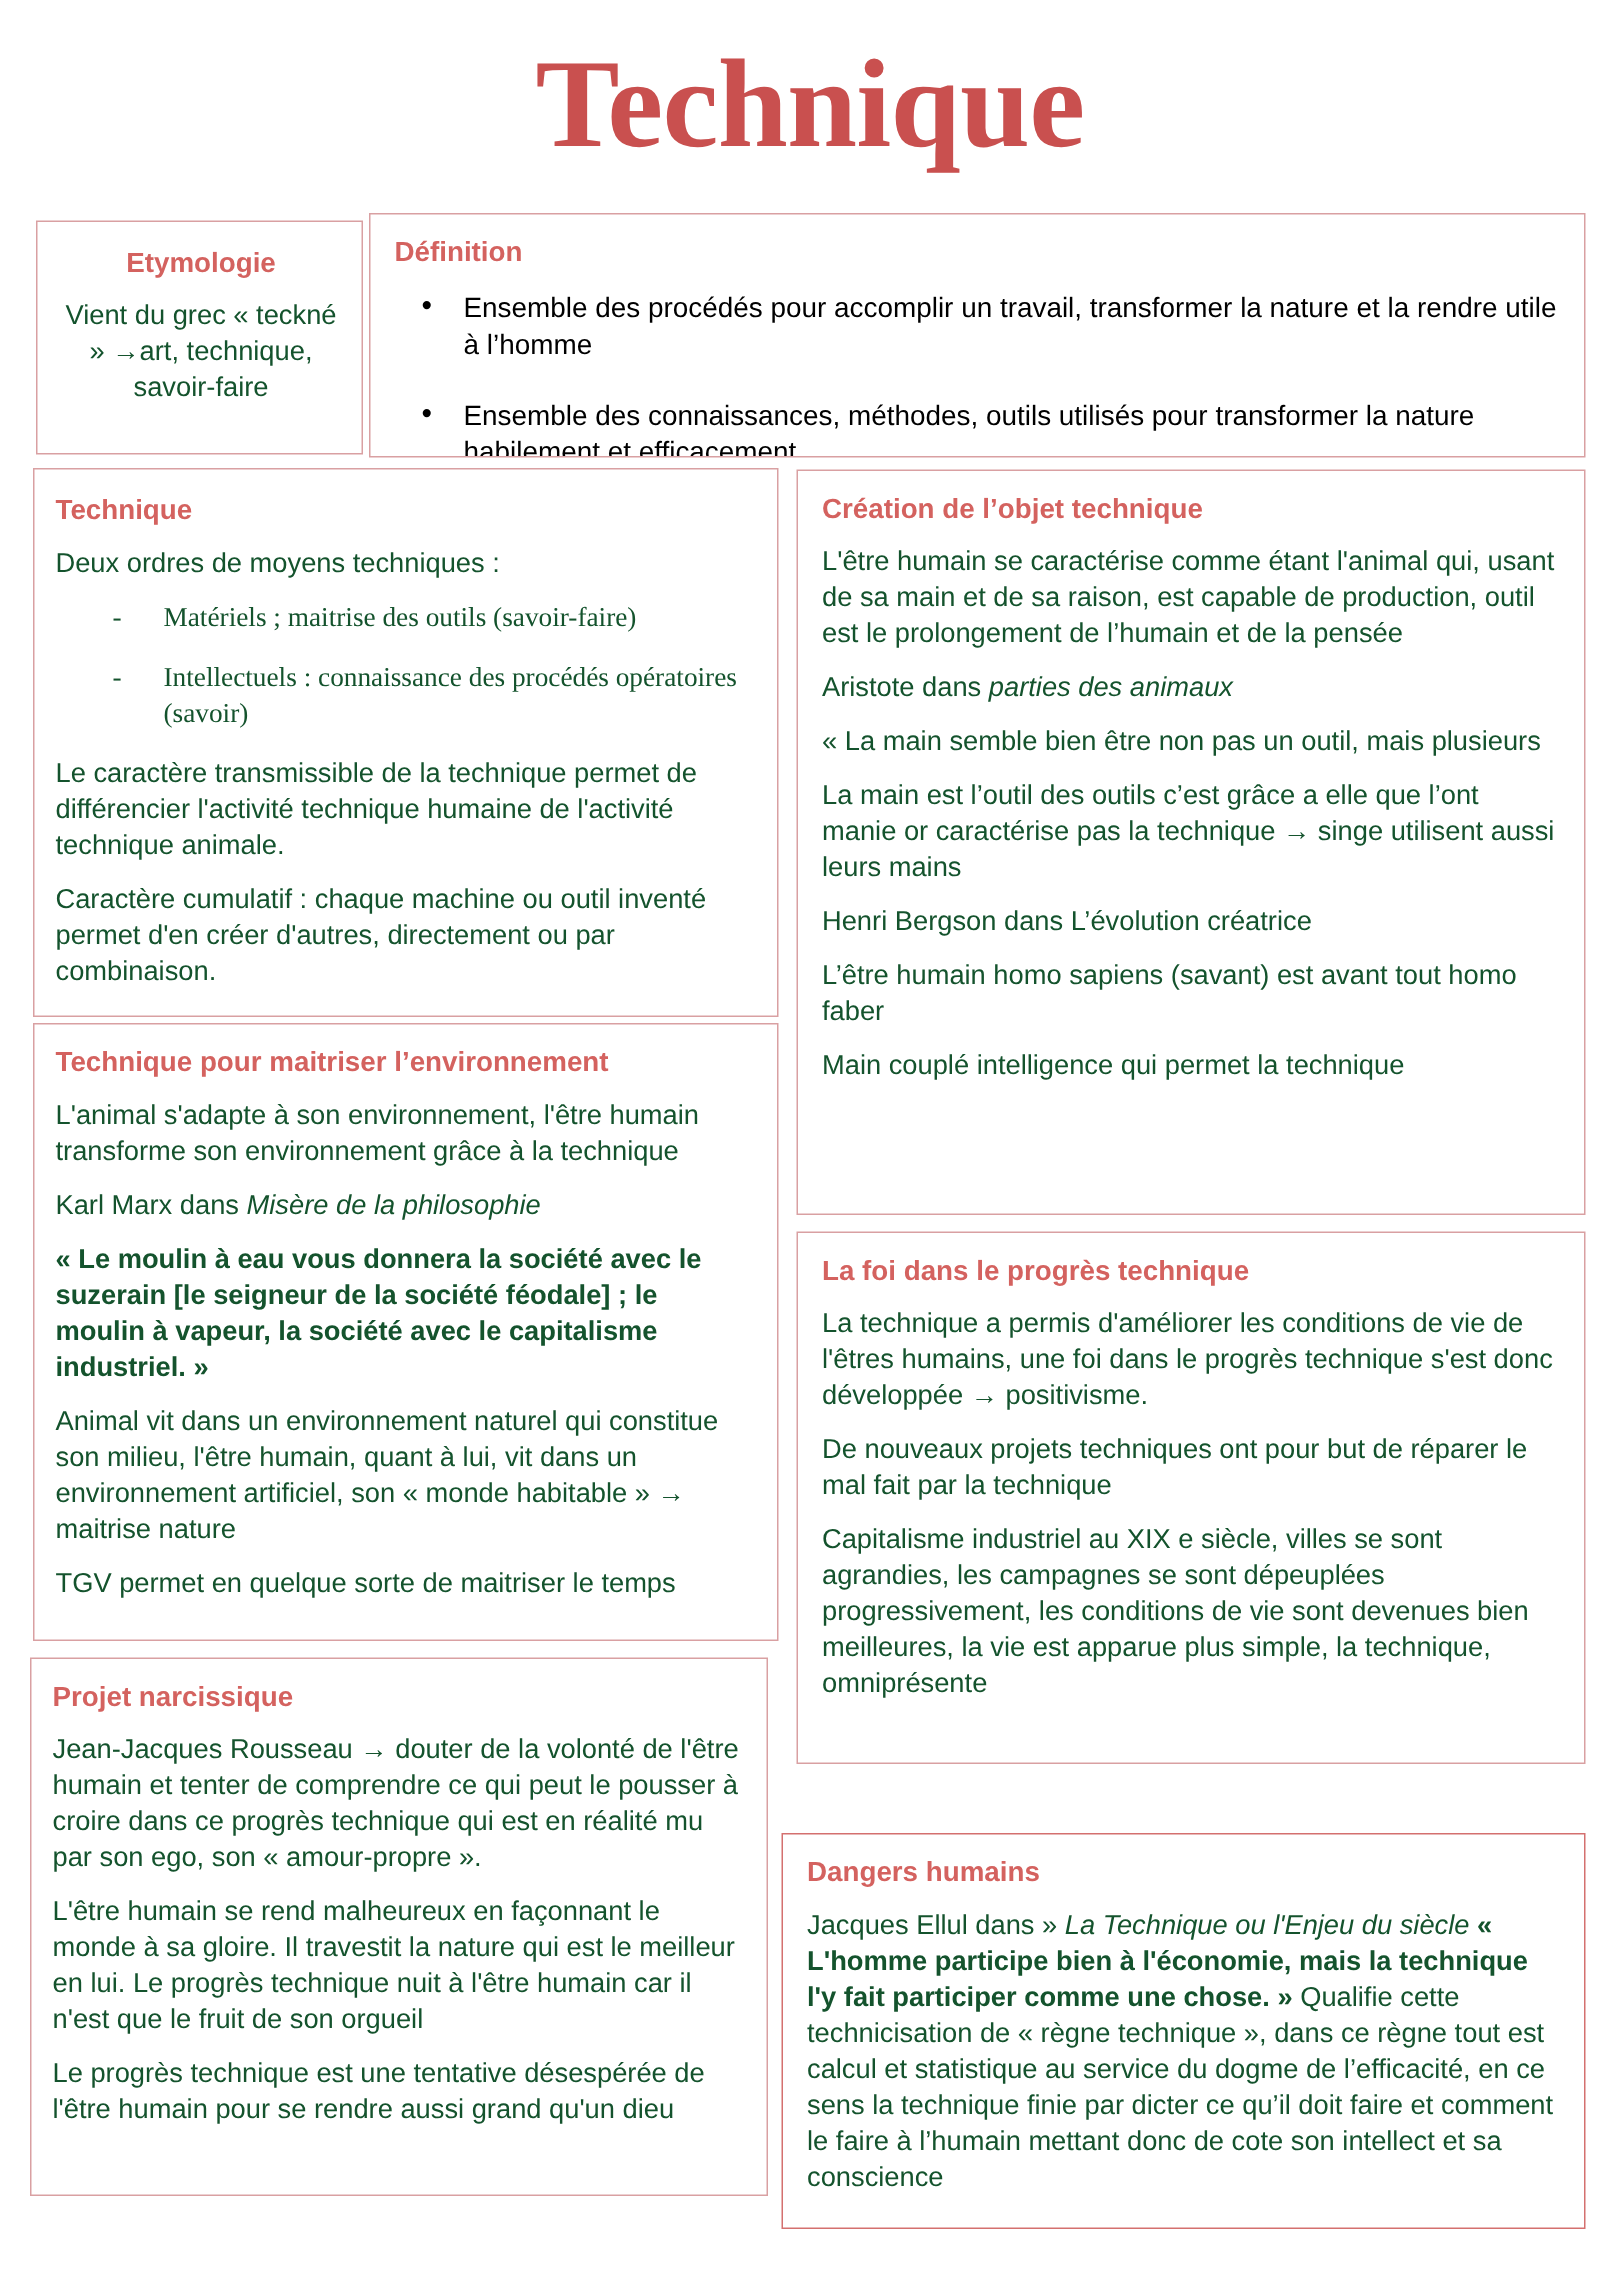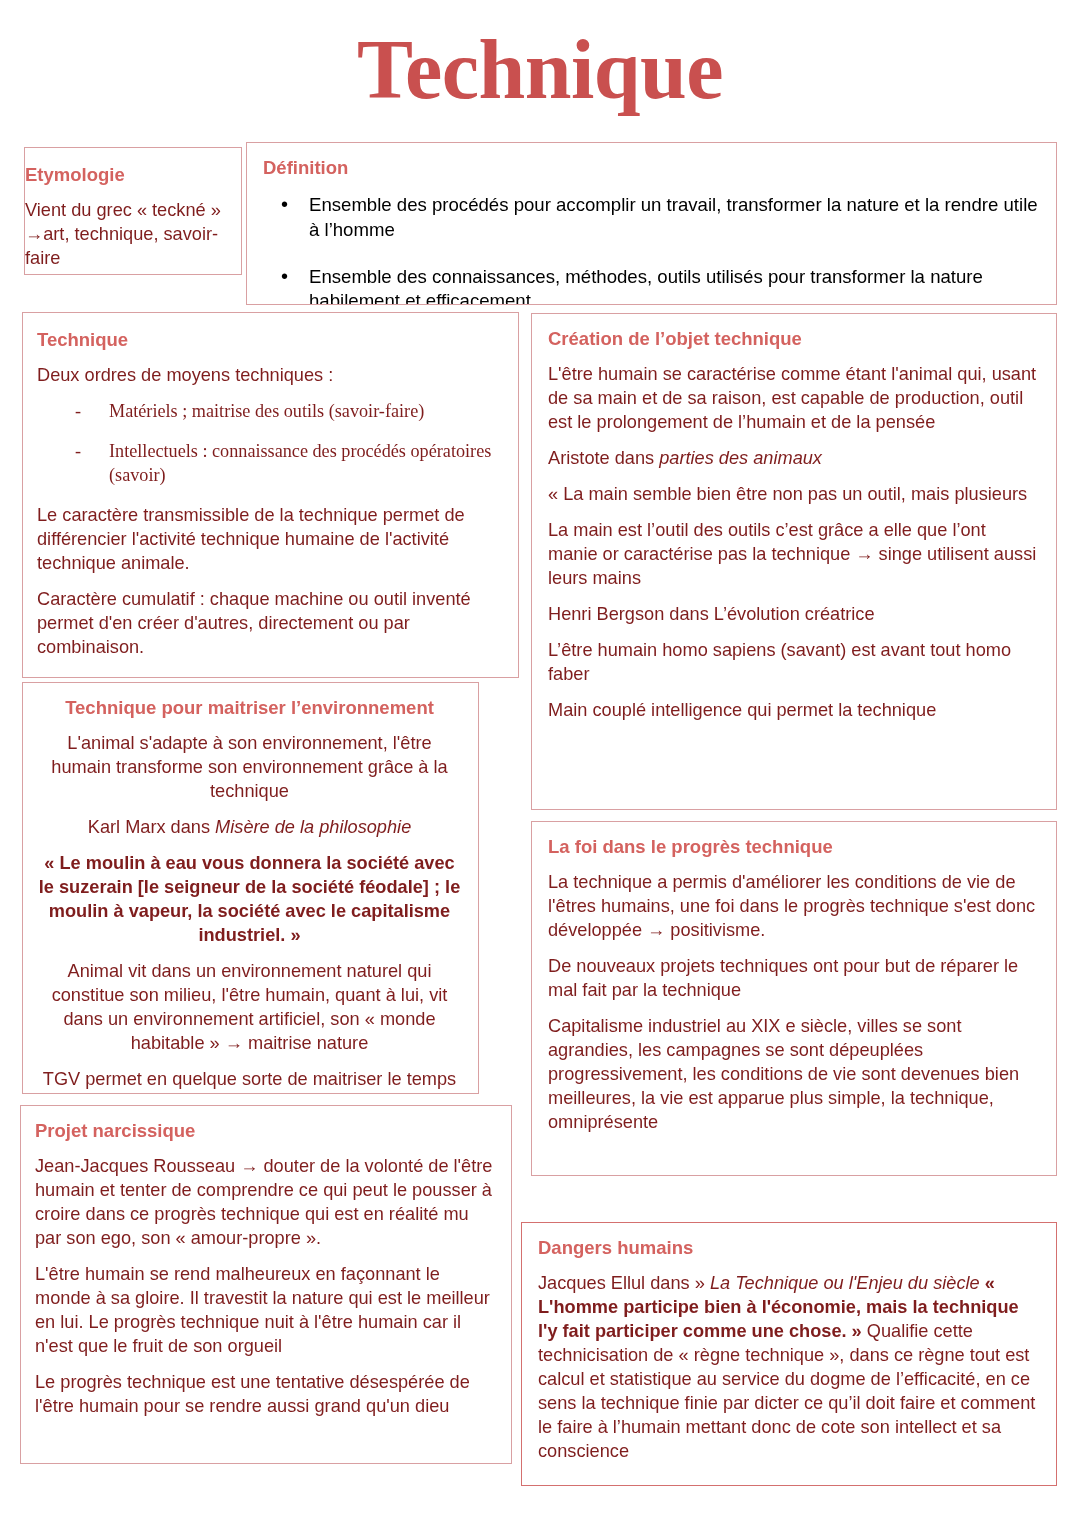--- a/index.html
+++ b/index.html
@@ -45,21 +45,21 @@
     color: #d4625f;
     font-weight: bold;
     font-size: 18.5px;
     line-height: 1.2;
     margin: 0 0 12px 0;
   }
 
   .card-body {
     font-size: 18.2px;
     line-height: 1.32;
-    color: #7f1d1d;
+    color: #14532d;
   }
   .card-body p {
     margin: 0 0 12px 0;
   }
   .card-body p:last-child { margin-bottom: 0; }
 
   .ital { font-style: italic; }
   .bold { font-weight: bold; }
 
   
@@ -96,25 +96,25 @@
     font-family: Liberation Serif, serif;
   }
   ul.dashes li:before {
     content: "-";
     position: absolute;
     left: -34px;
     top: 0;
   }
 
   
-  #card-etymologie { left: 24px;  top: 147px;  width: 218px; height: 128px; padding: 16px 14px 10px 0; }
+  #card-etymologie { left: 24px;  top: 147px;  width: 218px; height: 156px; padding: 16px 14px 10px 16px; text-align: center; }
   #card-definition { left: 246px; top: 142px;  width: 811px; height: 163px; padding: 14px 16px 0 16px; }
 
   #card-technique  { left: 22px;  top: 312px;  width: 497px; height: 366px; padding: 16px 16px 12px 14px; }
-  #card-environnement { left: 22px; top: 682px; width: 457px; height: 412px; padding: 14px 16px 10px 14px; text-align: center; }
+  #card-environnement { left: 22px; top: 682px; width: 497px; height: 412px; padding: 14px 16px 10px 14px; }
   #card-narcissique   { left: 20px; top: 1105px; width: 492px; height: 359px; padding: 14px 16px 16px 14px; }
 
   #card-creation   { left: 531px; top: 313px;  width: 526px; height: 497px; padding: 14px 16px 12px 16px; }
   #card-foi        { left: 531px; top: 821px;  width: 526px; height: 355px; padding: 14px 16px 12px 16px; }
   #card-dangers    { left: 521px; top: 1222px; width: 536px; height: 264px; padding: 14px 16px 12px 16px; }
 
   #card-dangers .card-body p { margin-bottom: 0; }
 </style>
 </head>
 <body>

